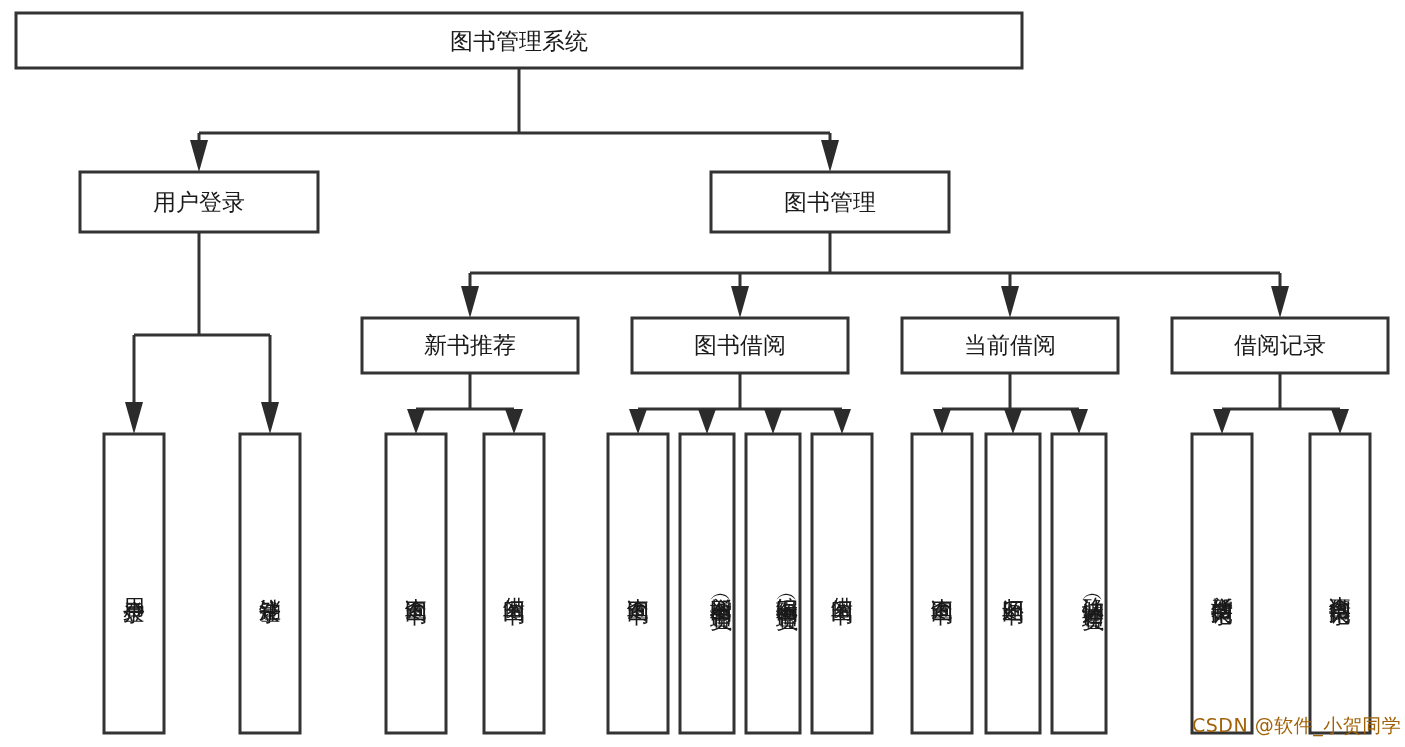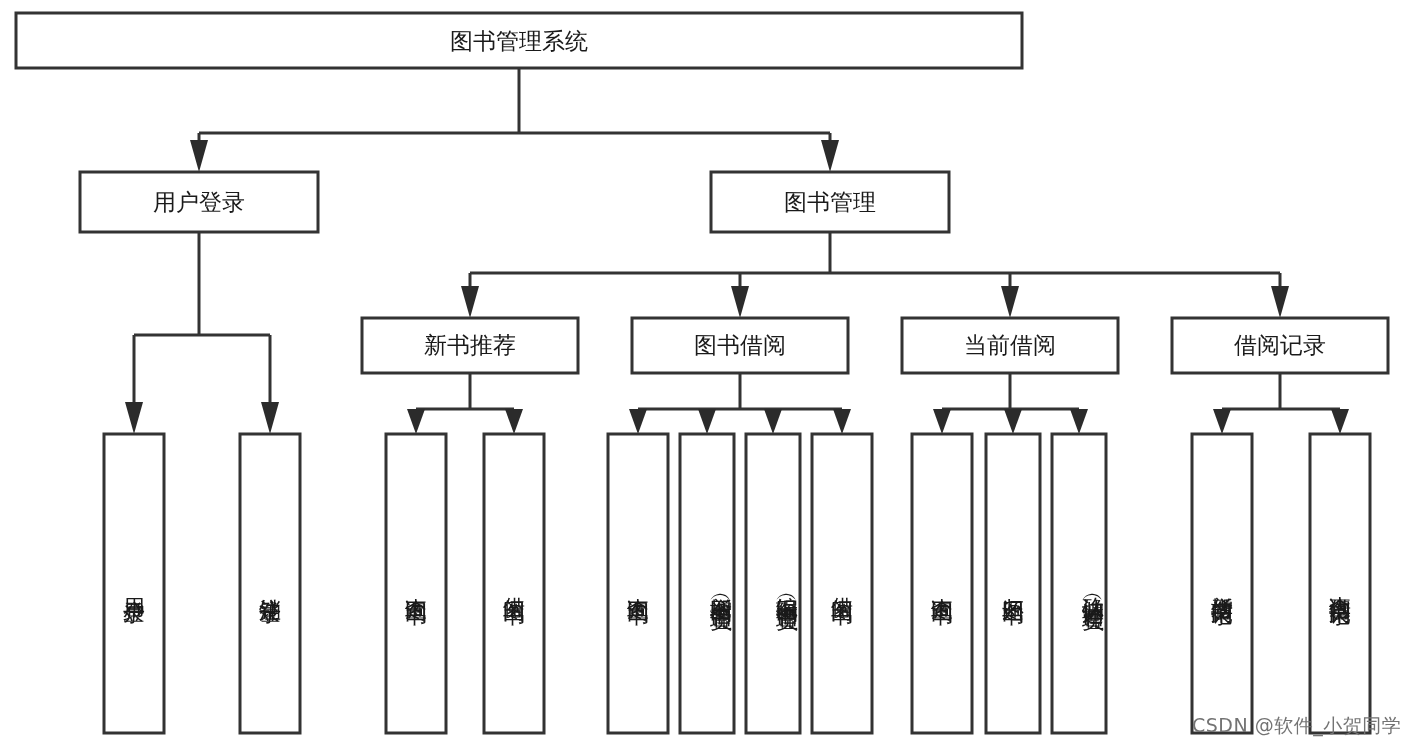--- a/index.html
+++ b/index.html
@@ -65,21 +65,21 @@
   }
   .vlabel.centered {
     align-items: center;
   }
   .watermark {
     position: absolute;
     left: 1192px;
     top: 713px;
     font-family: "DejaVu Sans", "Liberation Sans", sans-serif;
     font-size: 19px;
-    color: #737373;
+    color: #a16207;
     white-space: nowrap;
     letter-spacing: 0.5px;
   }
 </style>
 </head>
 <body>
 
 <div id="diagram-root">
 
   <svg class="diagram" viewBox="0 0 1405 747" xmlns="http://www.w3.org/2000/svg">

